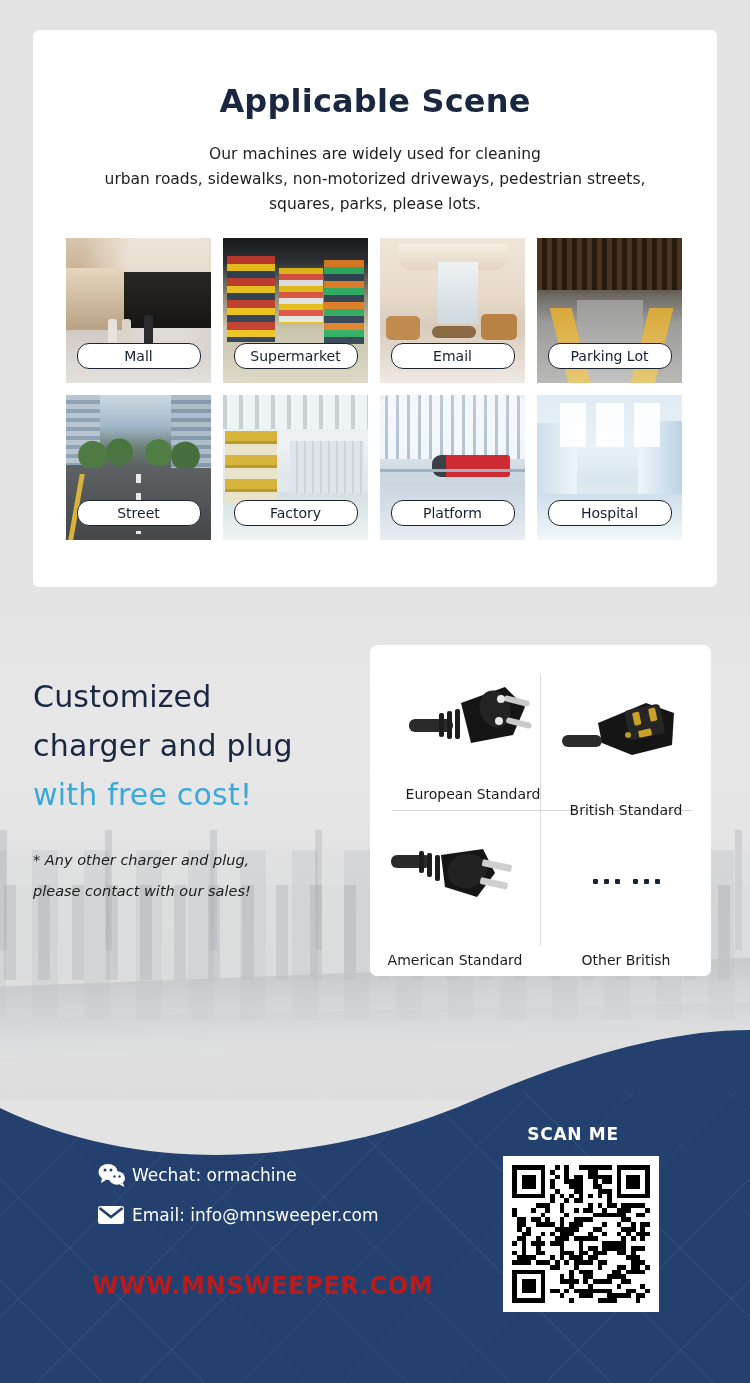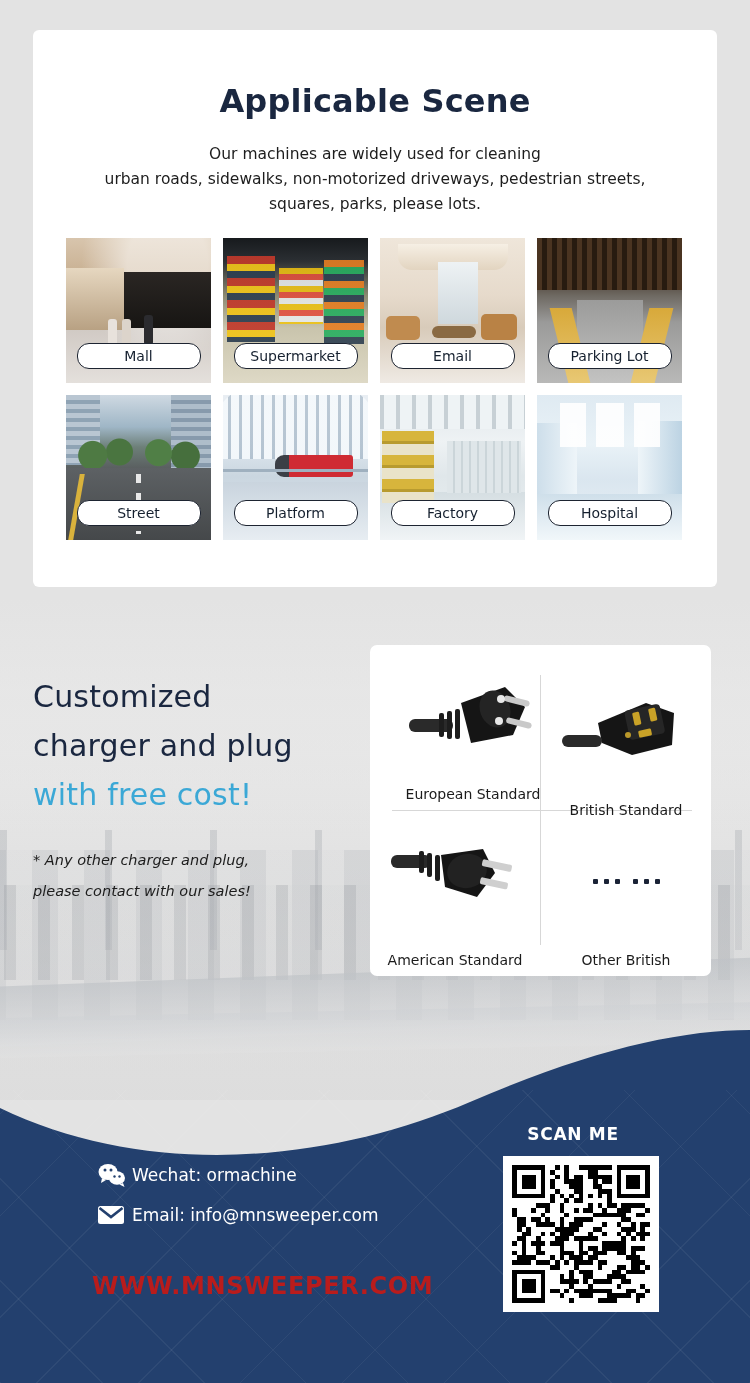--- a/index.html
+++ b/index.html
@@ -422,37 +422,37 @@
           <div class="bldR"></div>
           <div class="trees"></div>
         <div class="asphalt"></div>
           <div class="dash"></div>
           <div class="yellow"></div>
       </div>
       <div class="pill">Street</div>
     </div>
 
     <div class="tile">
+      <div class="photo ph-fact">
+        <div class="roof"></div>
+          <div class="floorf"></div>
+        <div class="racks"></div>
+          <div class="wall"></div>
+      </div>
+      <div class="pill">Factory</div>
+    </div>
+
+    <div class="tile">
       <div class="photo ph-plat">
         <div class="arch"></div>
           <div class="floor"></div>
         <div class="train"></div>
           <div class="rail"></div>
       </div>
       <div class="pill">Platform</div>
-    </div>
-
-    <div class="tile">
-      <div class="photo ph-fact">
-        <div class="roof"></div>
-          <div class="floorf"></div>
-        <div class="racks"></div>
-          <div class="wall"></div>
-      </div>
-      <div class="pill">Factory</div>
     </div>
 
     <div class="tile">
       <div class="photo ph-hosp">
         <div class="corrL"></div>
           <div class="corrR"></div>
         <div class="lights"></div>
           <div class="floorh"></div>
       </div>
       <div class="pill">Hospital</div>

